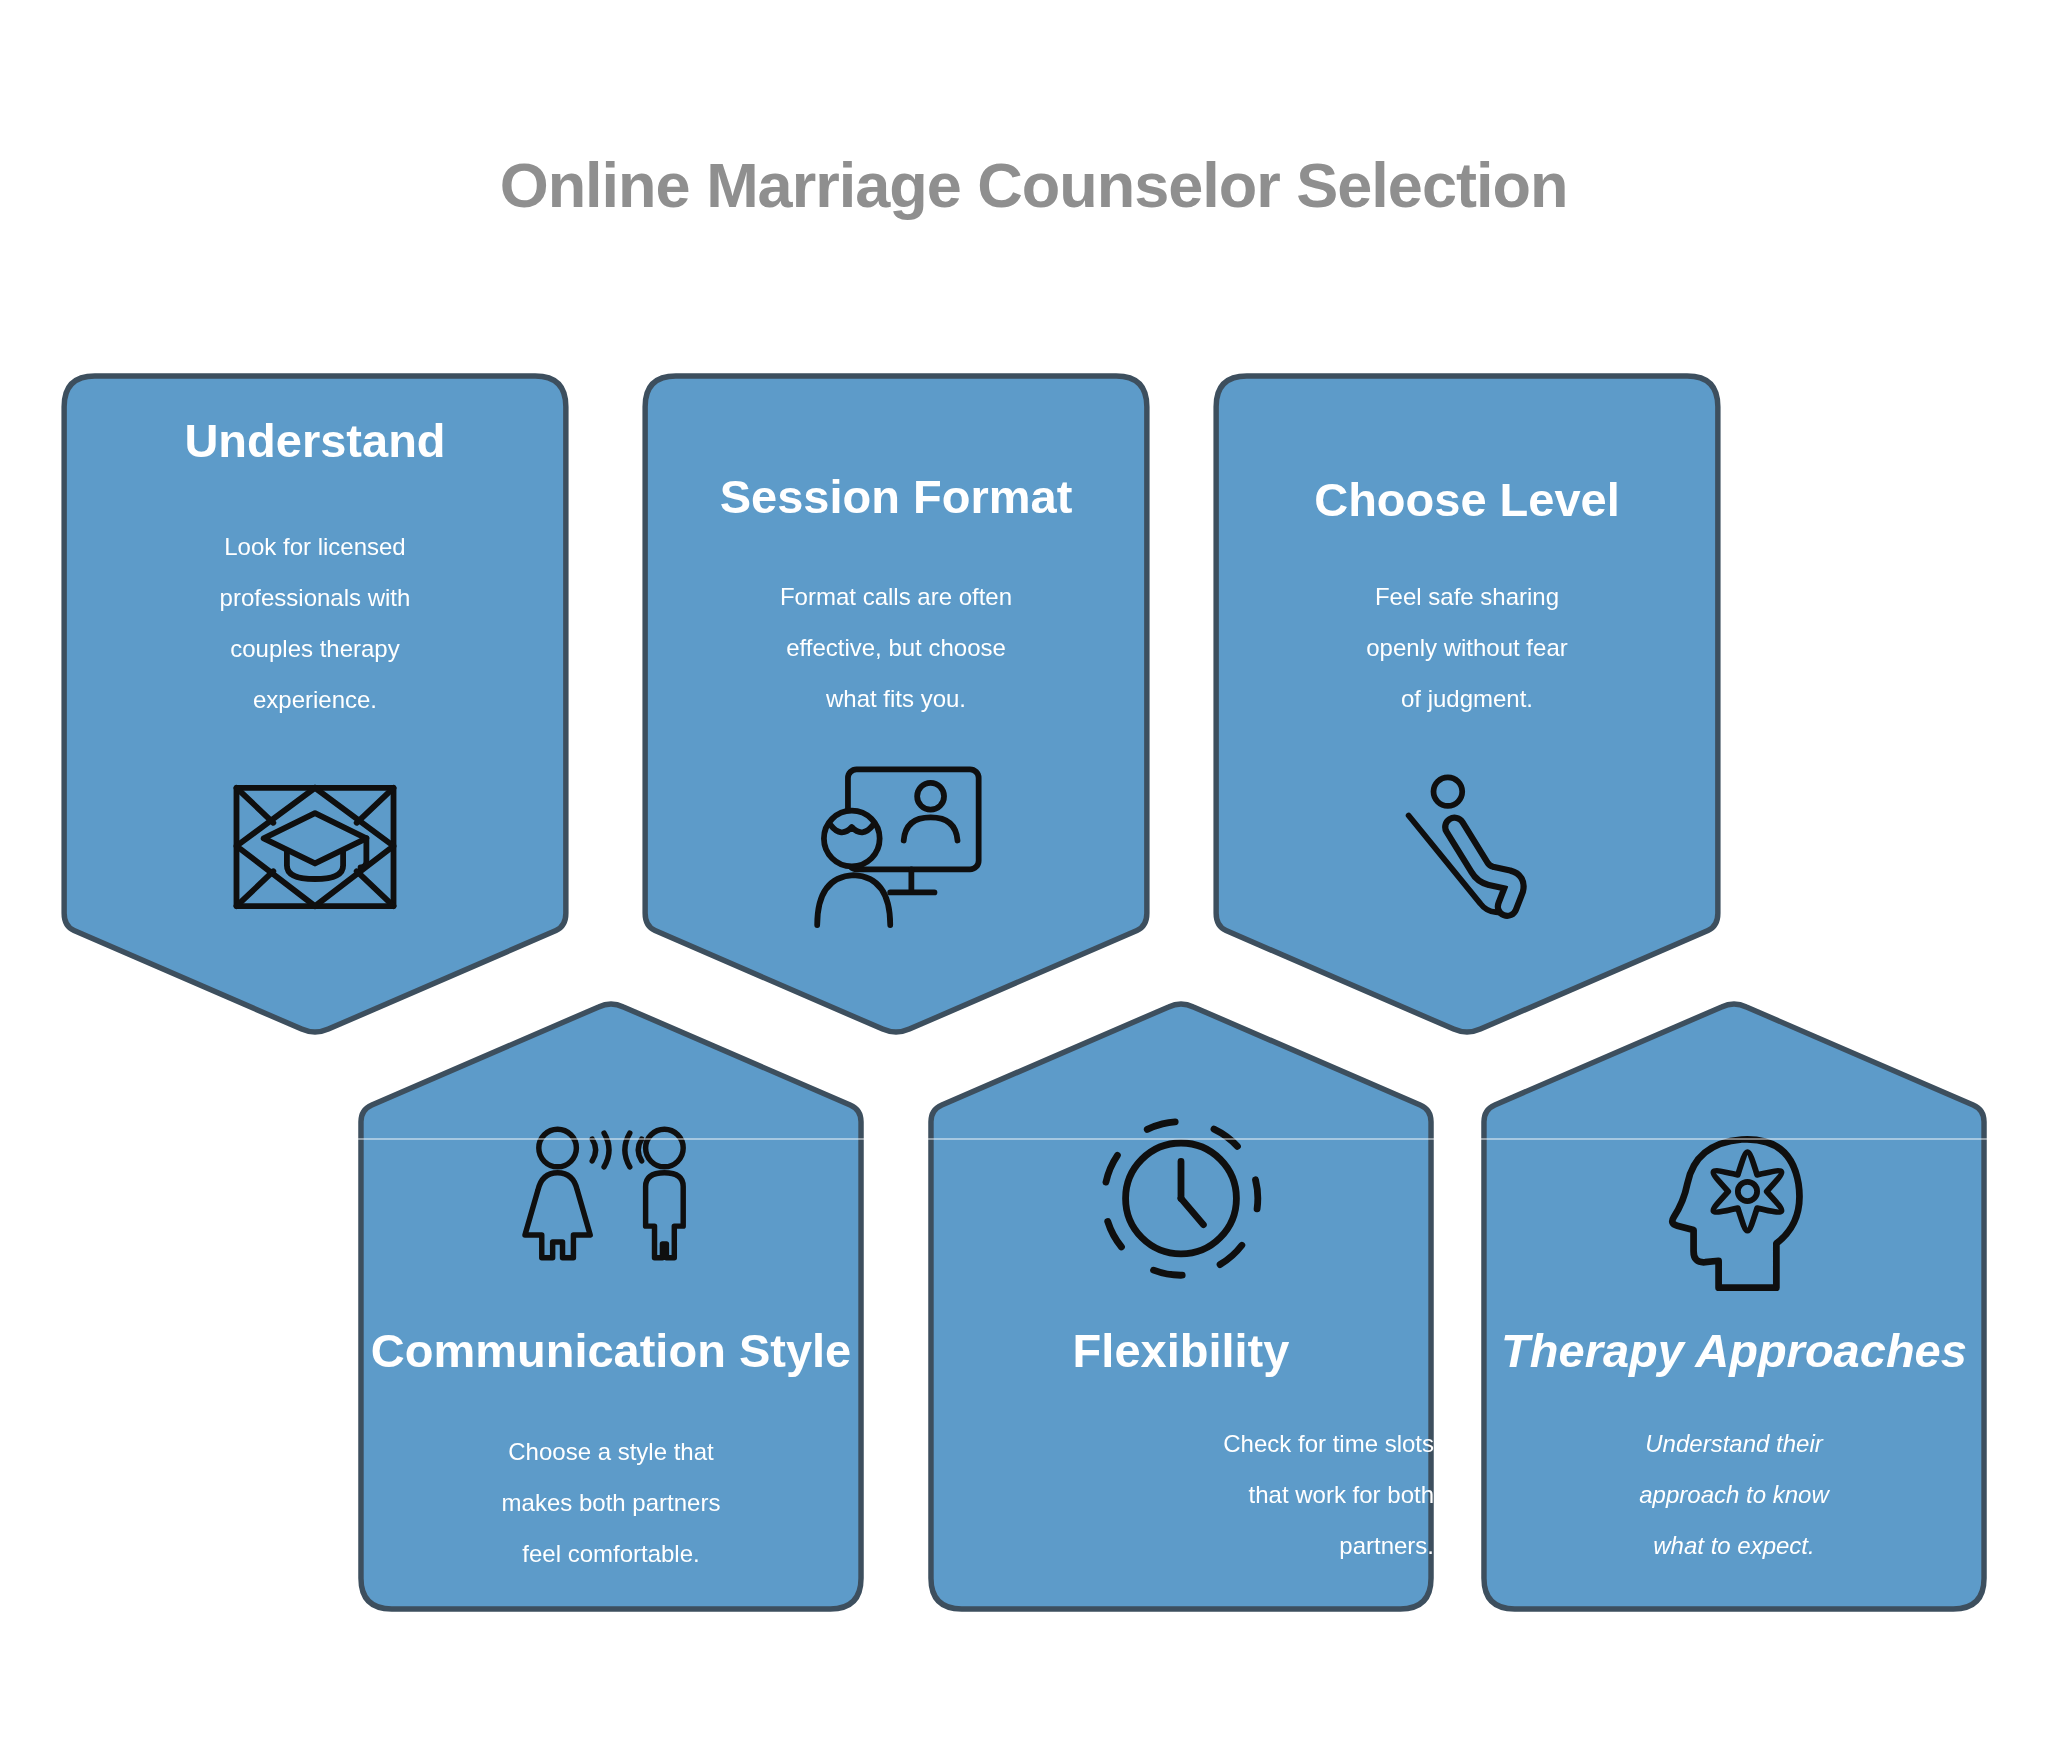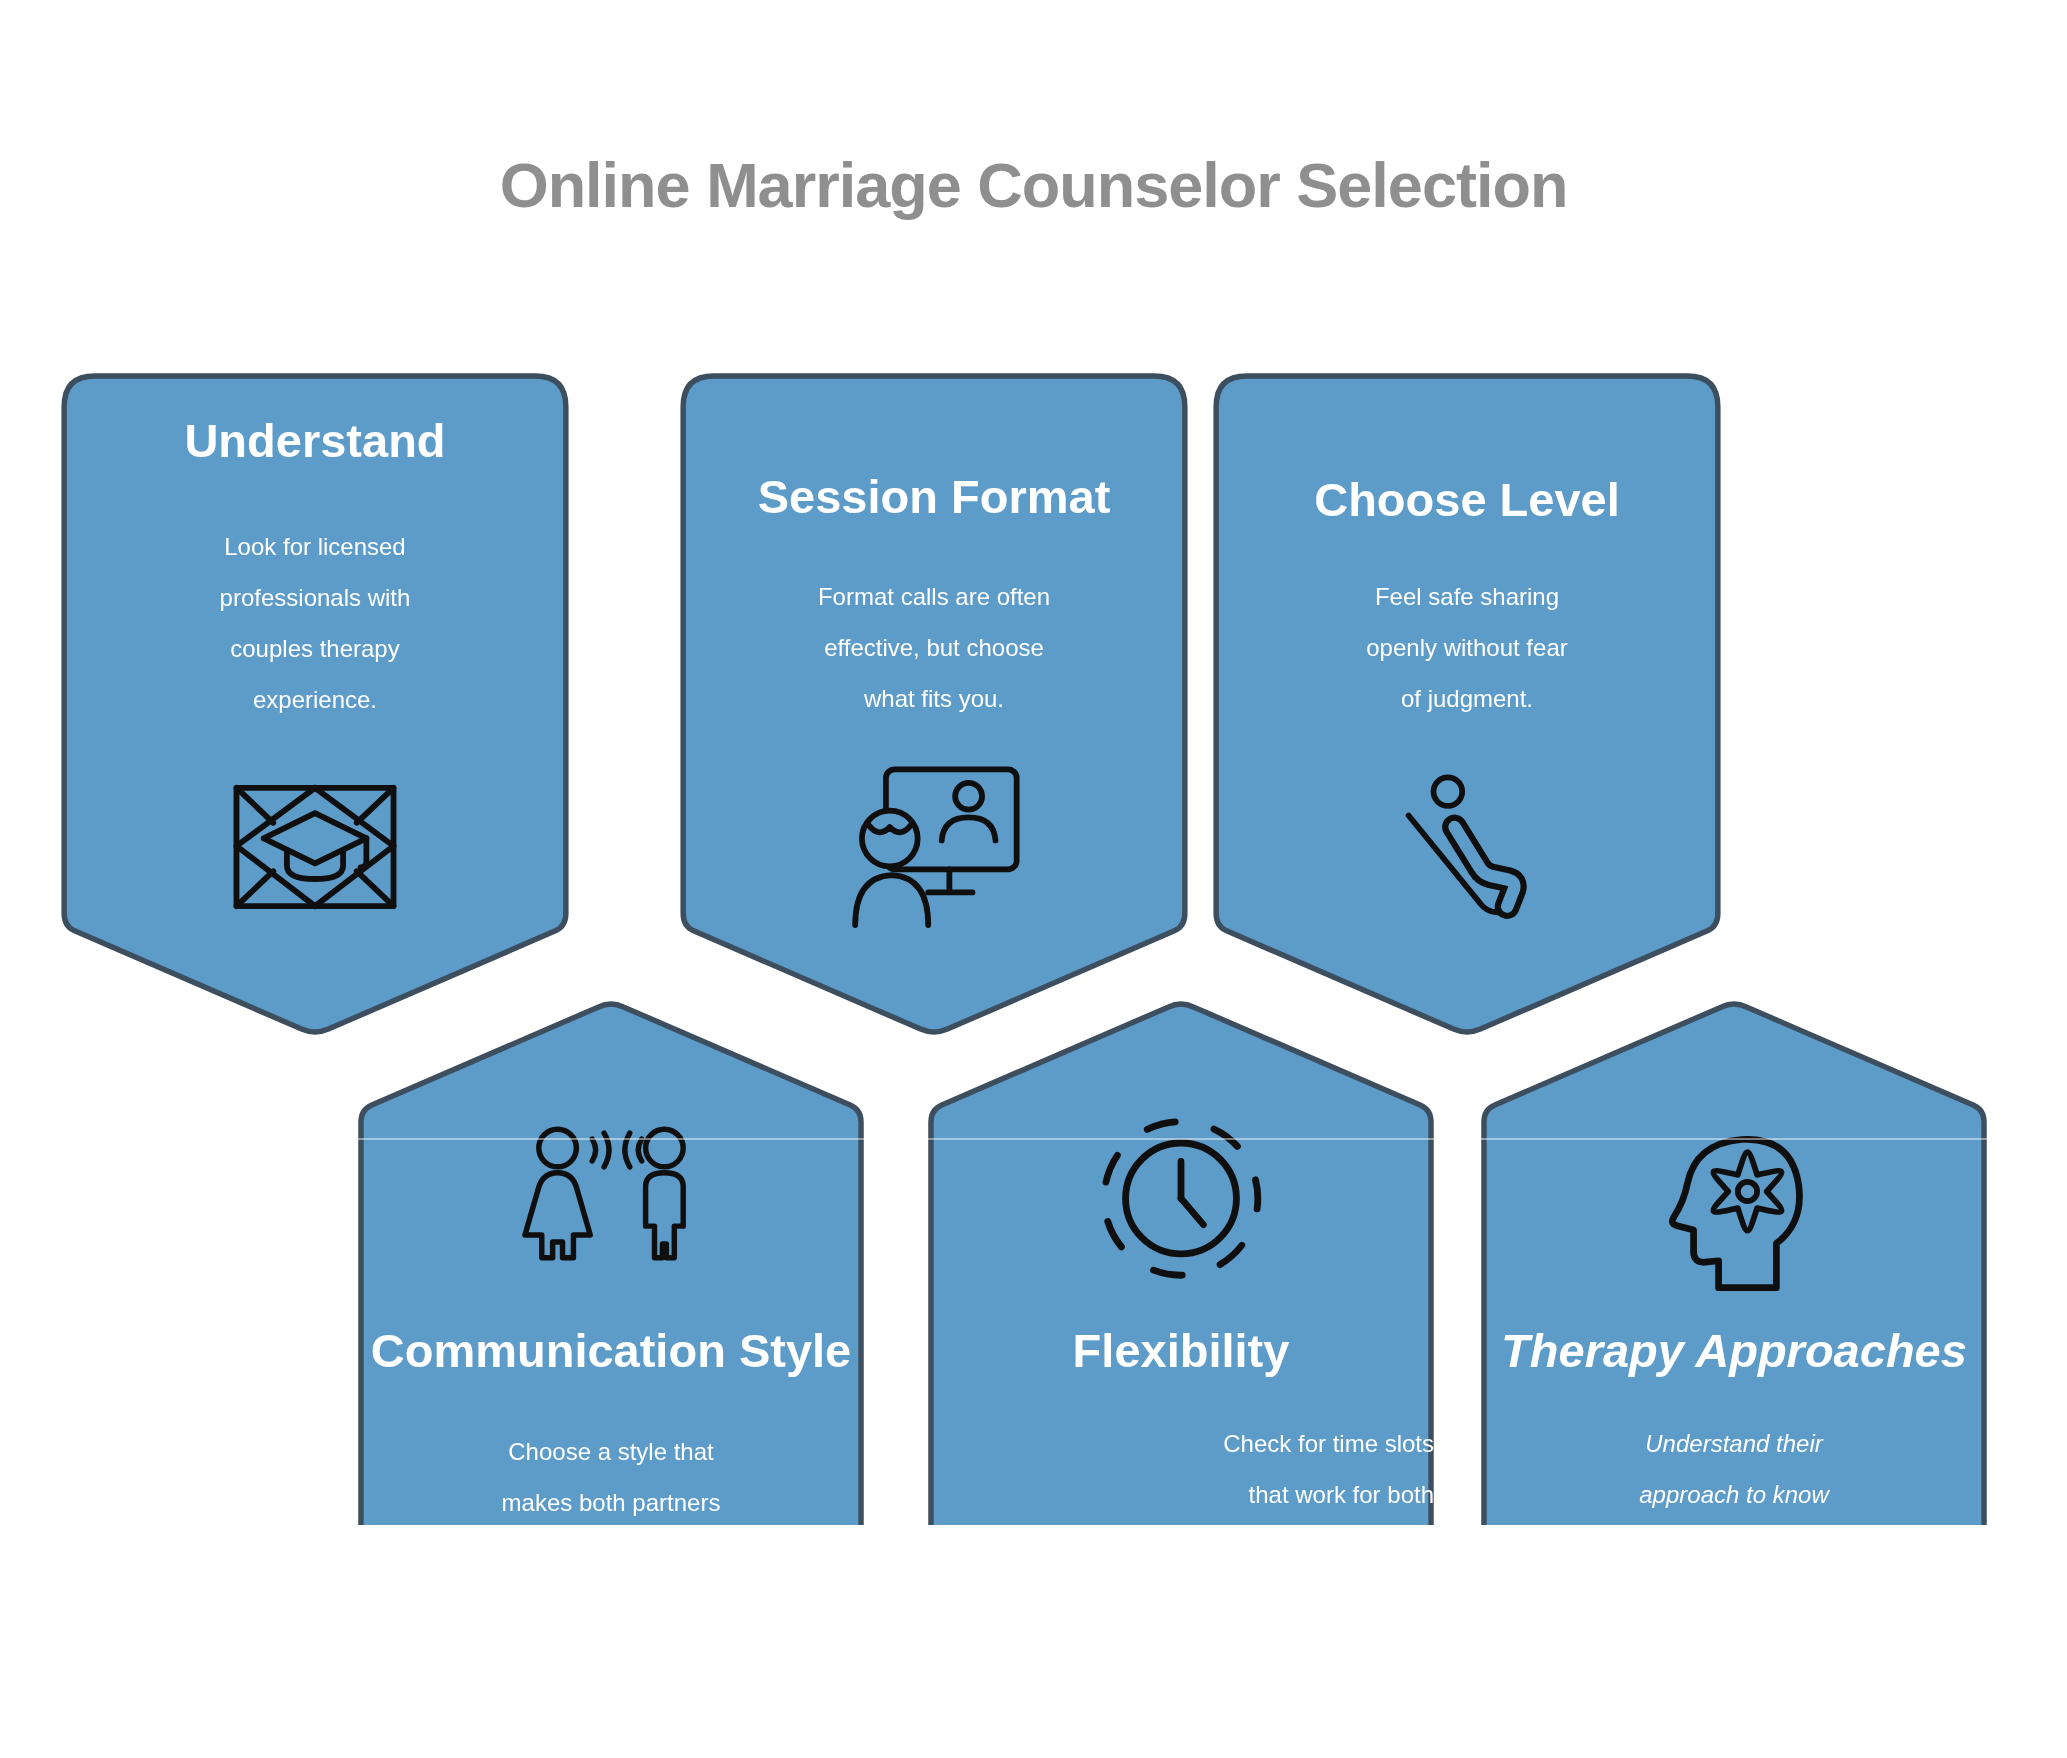--- a/index.html
+++ b/index.html
@@ -1,17 +1,17 @@
 <!DOCTYPE html>
 <html style="--background: #ffffff; --card-fill: #5d9bc9; --card-border: #3d4f5e; --card-text: #ffffff; --title-gray: #8f8f8f; --icon-stroke: #0f0f0f;"><head>
 <meta charset="utf-8">
 <style>
   html,body{margin:0;padding:0;background:#ffffff;}
   .page{
-    position:relative;width:2067px;height:1525px;background:var(--background,#ffffff);
+    position:relative;width:2067px;height:1758px;background:var(--background,#ffffff);
     overflow:hidden;font-family:"Liberation Sans",sans-serif;
   }
   .main-title{
     position:absolute;top:149px;left:0;width:100%;text-align:center;
     font-size:63px;font-weight:700;letter-spacing:-1px;color:var(--title-gray,#8f8f8f);
   }
   .card{position:absolute;}
   .card .shape{position:absolute;left:0;top:0;width:100%;height:100%;}
   .shape-path{
     fill:var(--card-fill,#5d9bc9);stroke:var(--card-border,#3d4f5e);
@@ -30,21 +30,21 @@
   .ic{fill:none;stroke:var(--icon-stroke,#0f0f0f);stroke-width:6;stroke-linecap:round;stroke-linejoin:round;}
   .ic5{stroke-width:5.5;}
   .ic7{stroke-width:7;}
   .ic-fill{fill:var(--card-fill,#5d9bc9);stroke:none;}
   .ic-fillstroke{fill:var(--card-fill,#5d9bc9);stroke:var(--icon-stroke,#0f0f0f);stroke-width:6;stroke-linecap:round;stroke-linejoin:round;}
   .tube-outer{fill:none;stroke:var(--icon-stroke,#0f0f0f);stroke-width:26;stroke-linecap:round;stroke-linejoin:round;}
   .tube-inner{fill:none;stroke:var(--card-fill,#5d9bc9);stroke-width:13;stroke-linecap:round;stroke-linejoin:round;}
 
   
   .c1{left:61px; top:373px; width:508px; height:664px;}
-  .c2{left:642px; top:373px; width:508px; height:664px;margin-left:38px;}
+  .c2{left:642px; top:373px; width:508px; height:664px;}
   .c3{left:1213px;top:373px; width:508px; height:664px;}
   .c4{left:358px; top:998px;width:506px; height:614px;}
   .c5{left:928px; top:998px;width:506px; height:614px;}
   .c6{left:1481px;top:998px;width:506px; height:614px;font-style:italic;}
 
   .c1 .card-title{top:41px;}  .c1 .card-body{top:148px;} .c1 .icon-wrap{top:411px;}
   .c2 .card-title{top:97px;}  .c2 .card-body{top:198px;} .c2 .icon-wrap{top:389px;}
   .c3 .card-title{top:100px;} .c3 .card-body{top:198px;} .c3 .icon-wrap{top:397px;}
   .c4 .card-title{top:326px;} .c4 .card-body{top:404px;margin-top:24px;} .c4 .icon-wrap{top:118px;}
   .c5 .card-title{top:326px;} .c5 .card-body{top:420px;text-align:right;} .c5 .icon-wrap{top:110px;}

